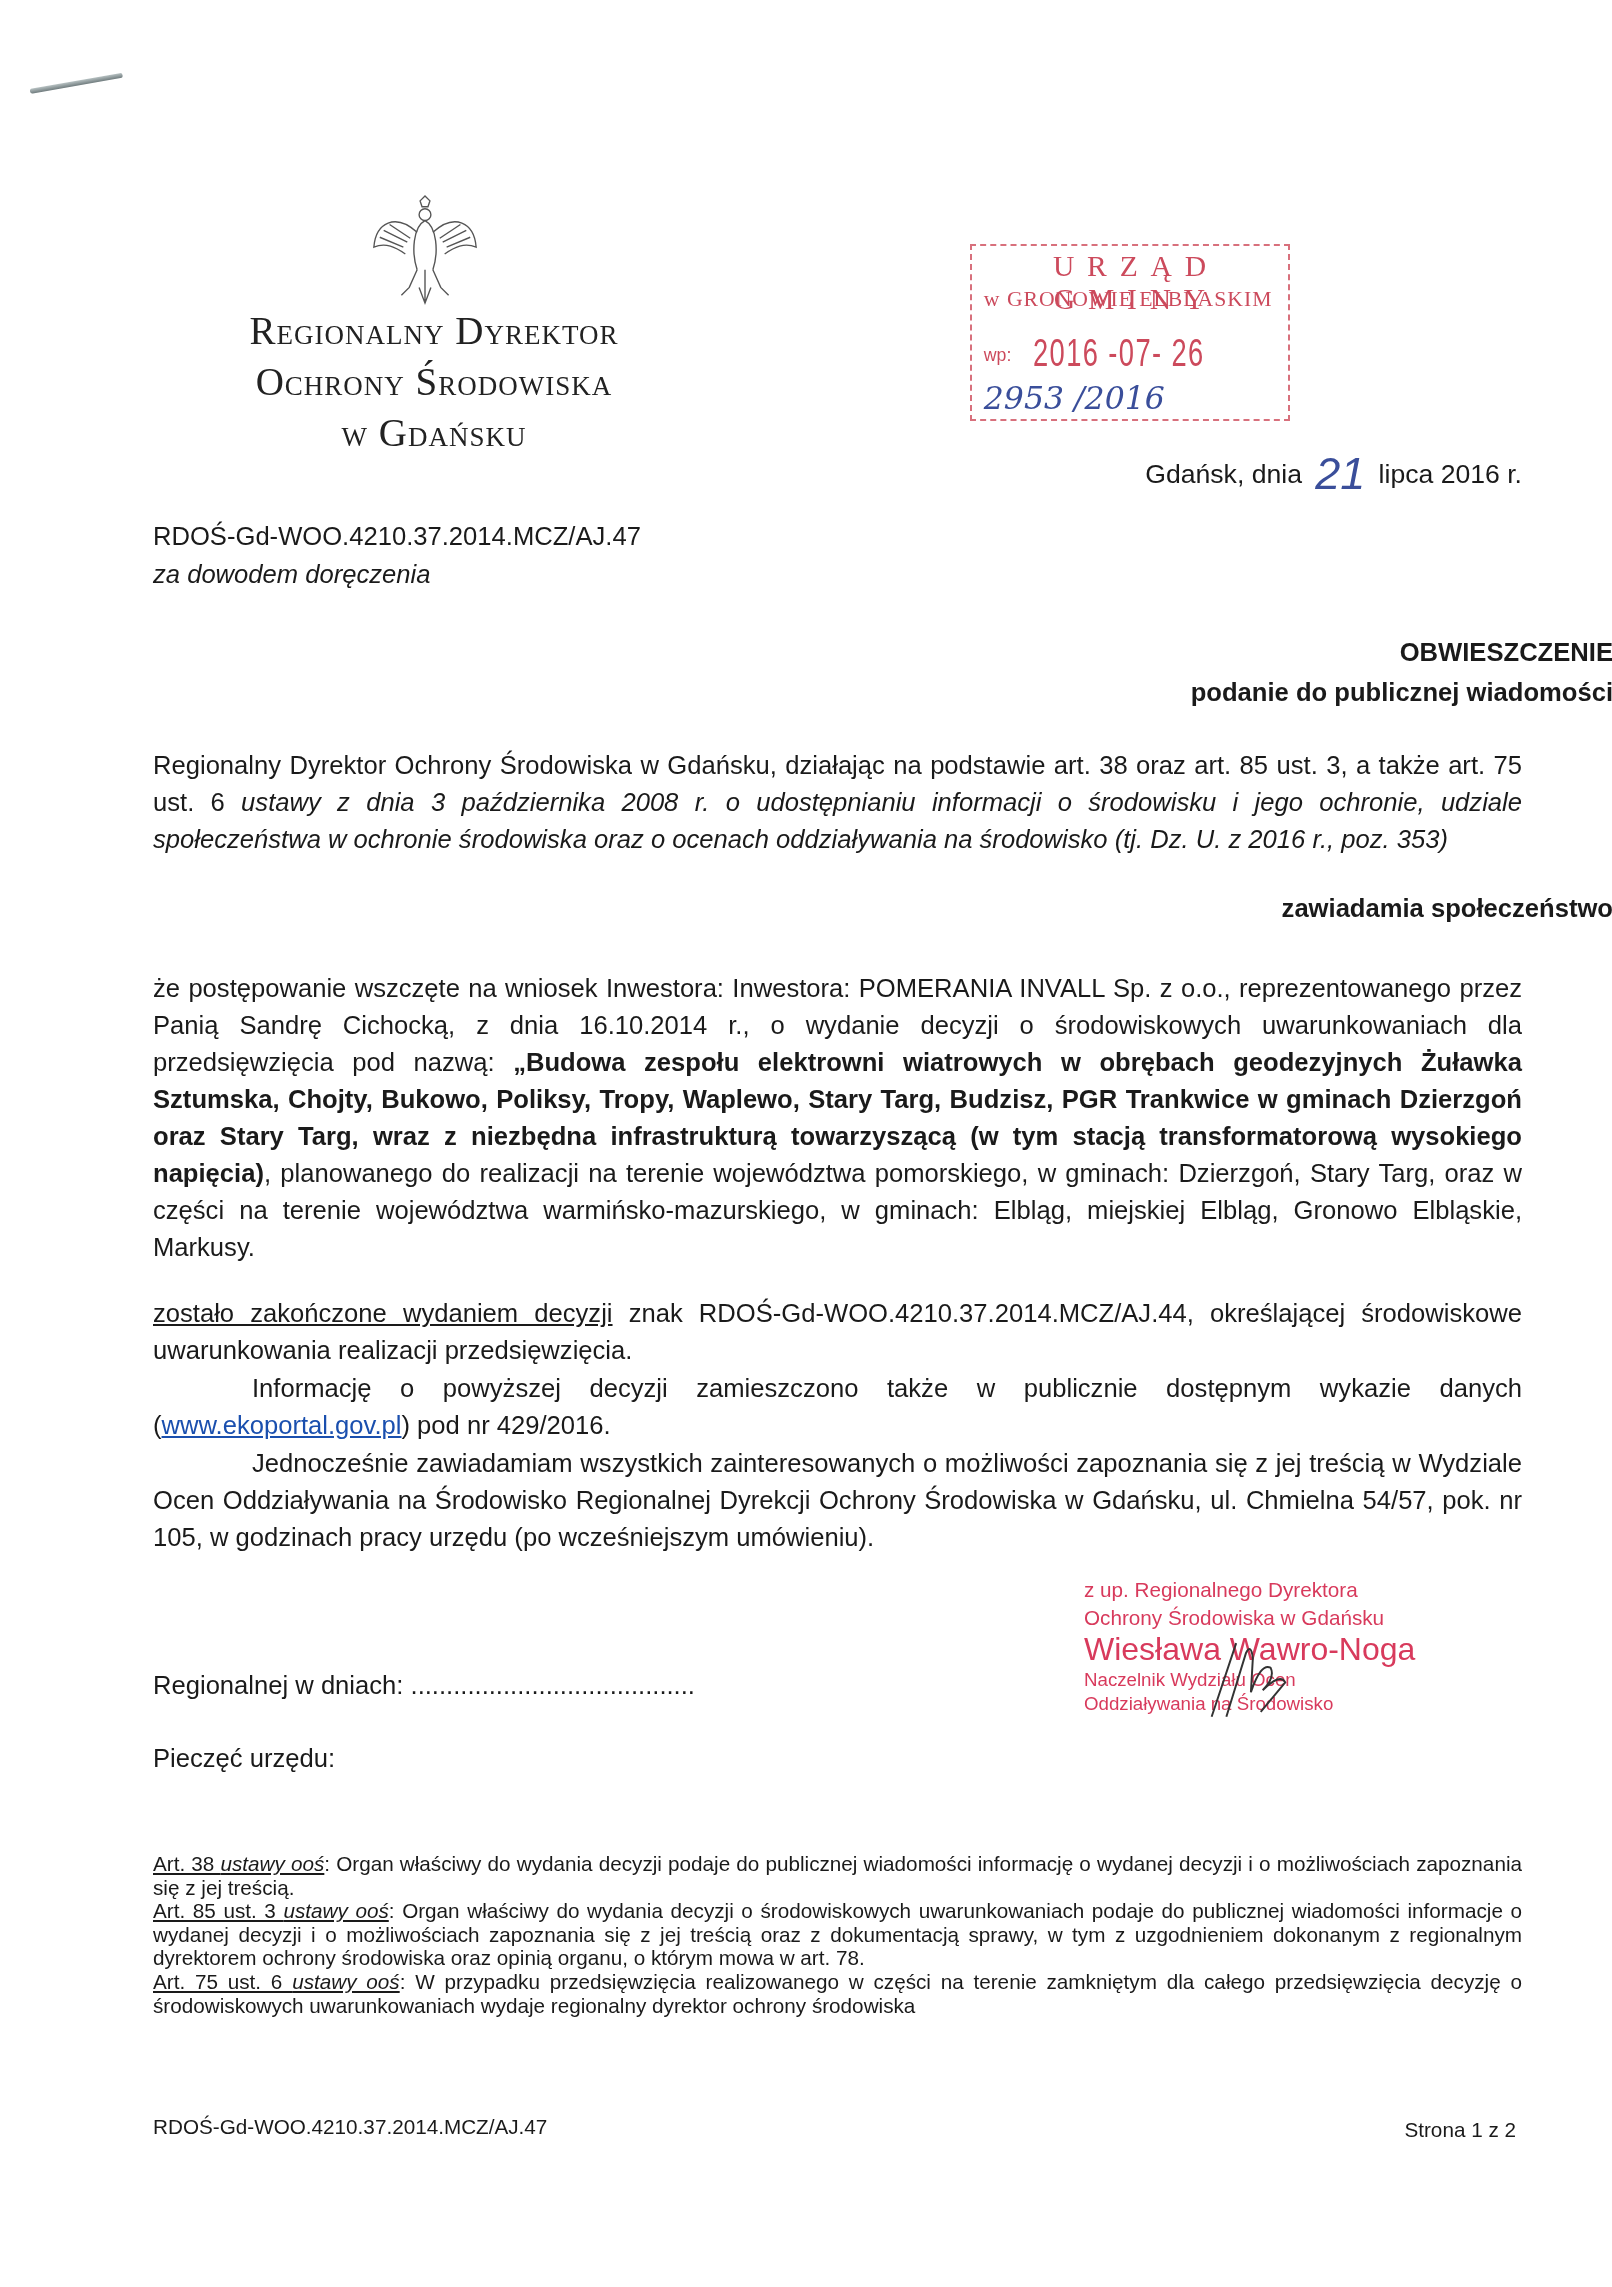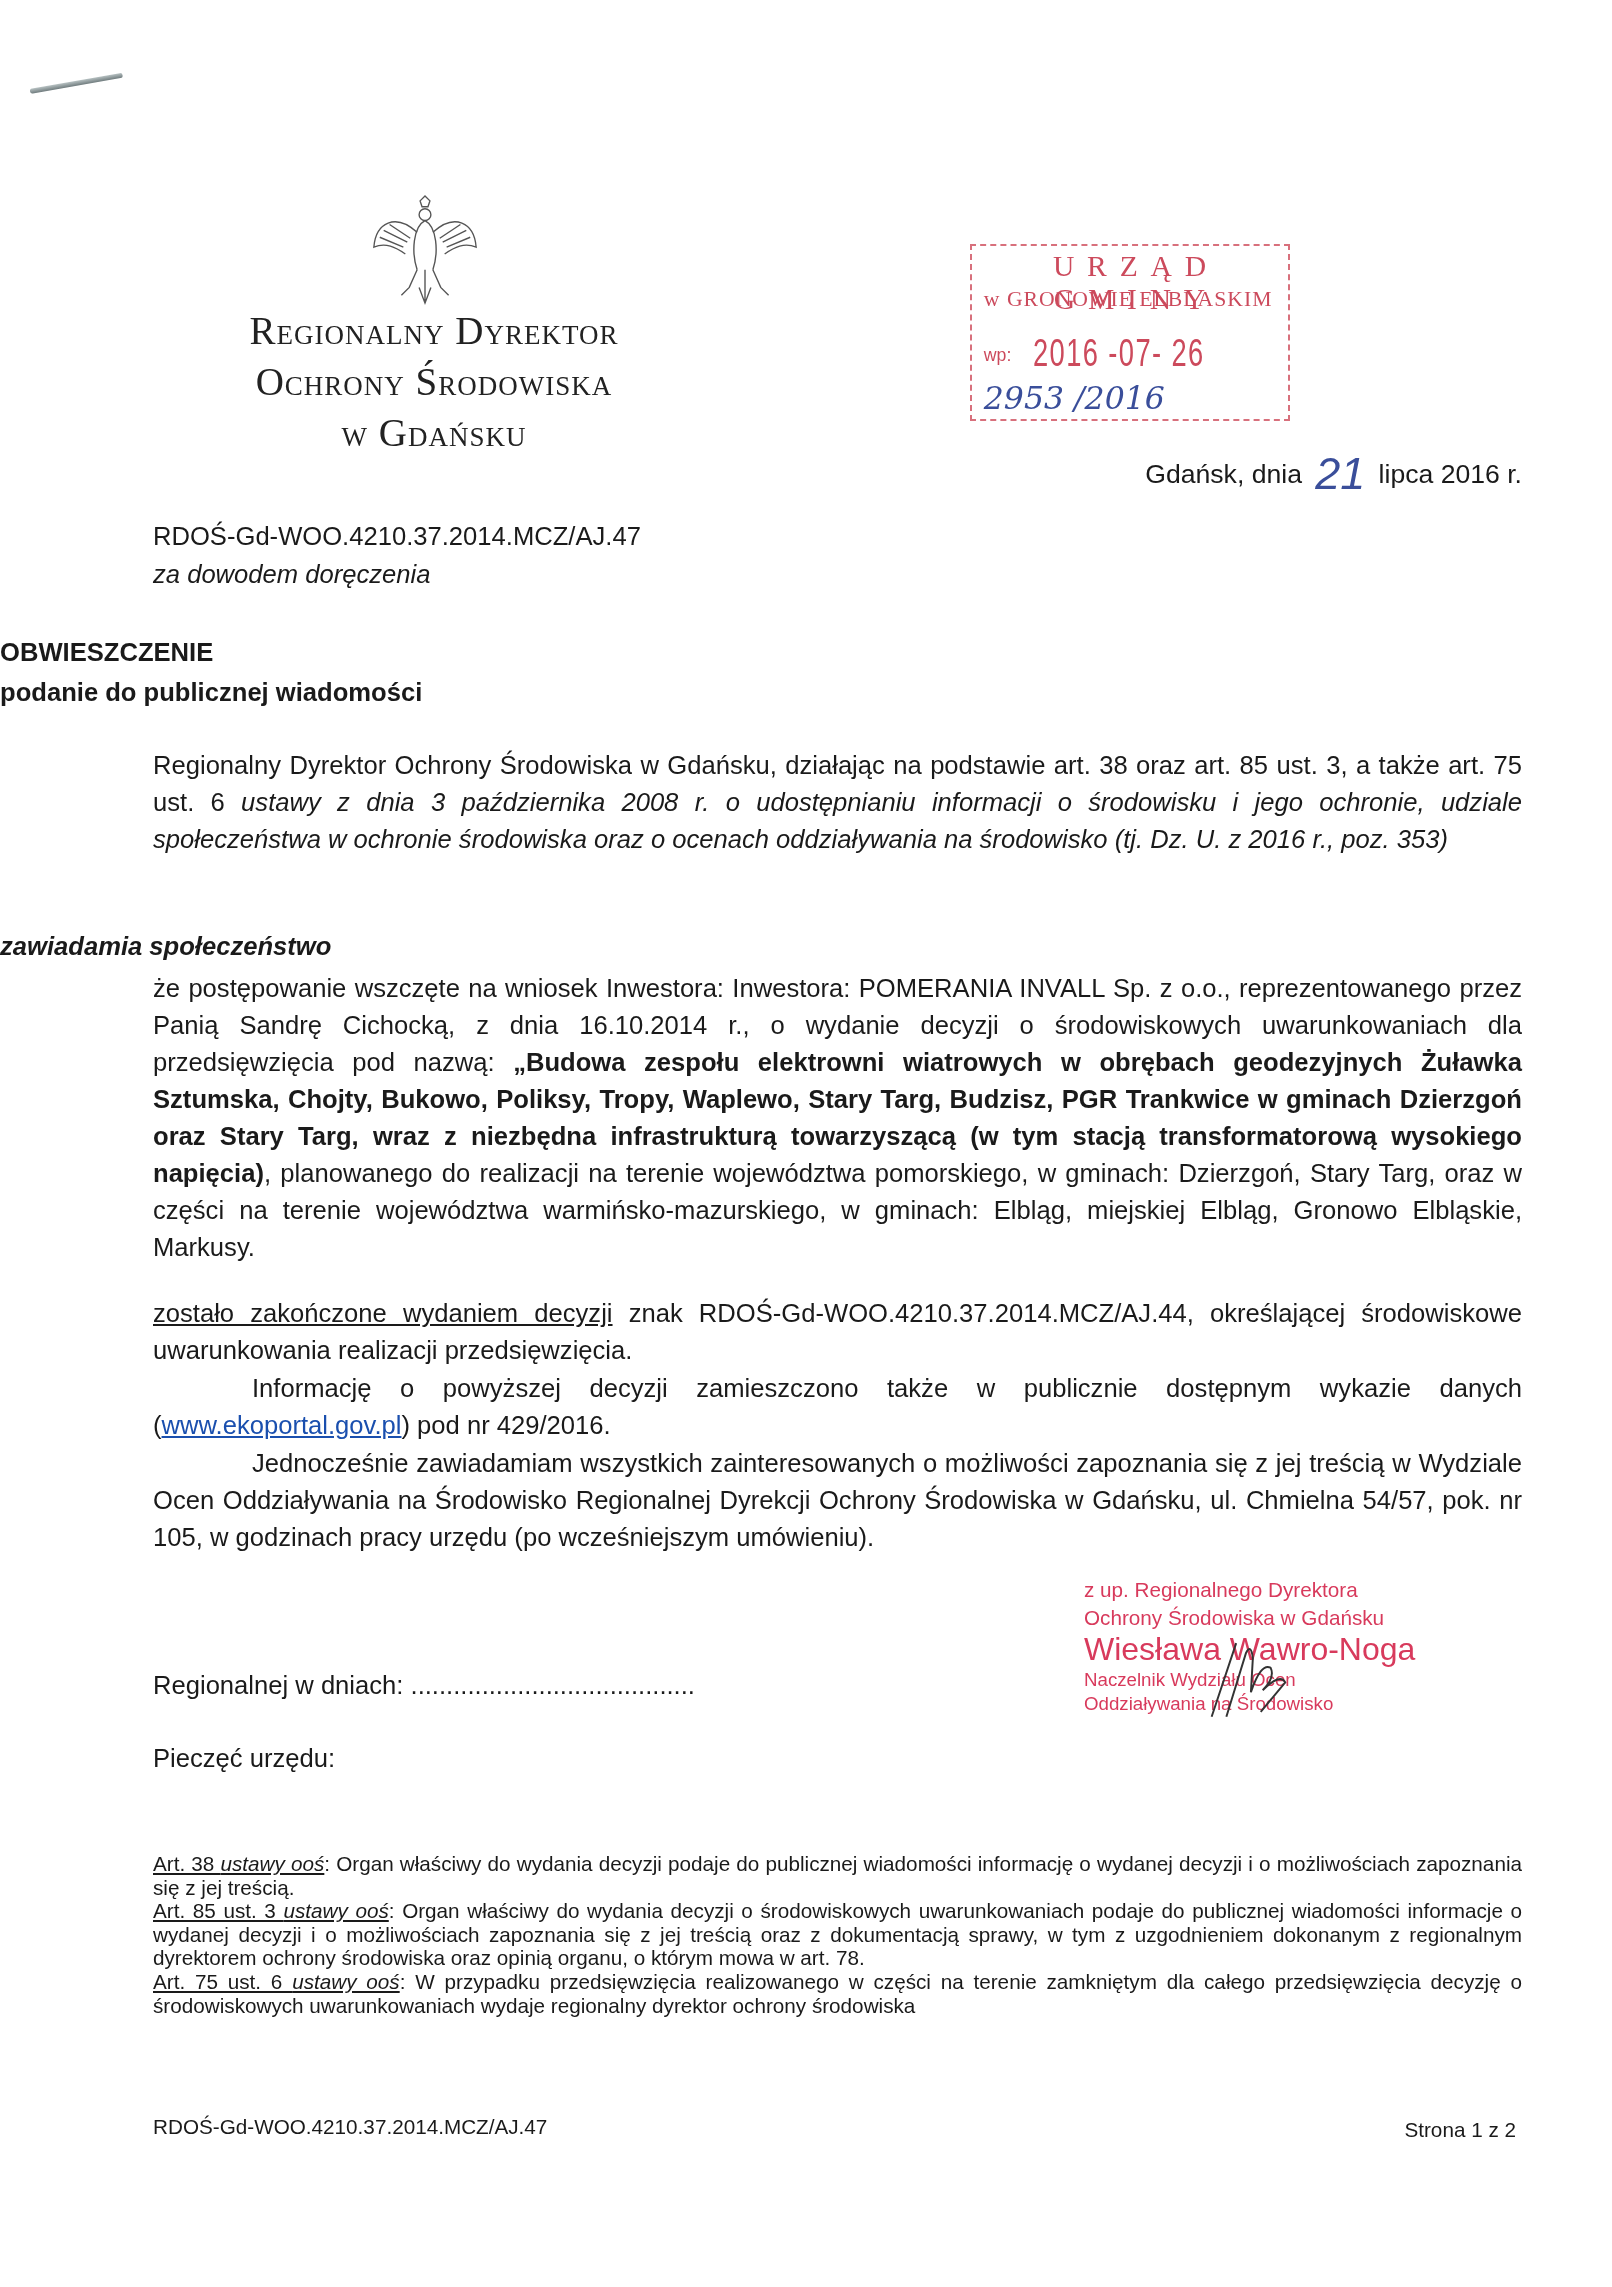--- a/index.html
+++ b/index.html
@@ -19,21 +19,21 @@
   .stamp .wp { position:absolute; left:11.8px; top:99px; font-size:17.7px; font-family:"Liberation Sans", sans-serif; }
   .stamp .date { position:absolute; left:61px; top:85px; font-size:39px; font-family:"Liberation Sans", sans-serif;
                  transform:scaleX(0.7); transform-origin:left; letter-spacing:2px; }
   .stamp .num { position:absolute; left:11.8px; top:134px; font-size:31.5px; color:#3a4e9a; font-style:italic;
                 font-family:"DejaVu Serif", serif; }
   .place-date { right:91px; top:448px; font-size:26.6px; }
   .place-date .hand { color:#3a4e9a; font-style:italic; font-size:45px; font-family:Liberation Sans, sans-serif;
                       display:inline-block; margin:0 5.9px; vertical-align:-5.9px; }
   .ref { left:153px; top:522px; font-size:25.6px; }
   .delivery { left:153px; top:560px; font-size:25.6px; font-style:italic; }
-  .title { left:0; width:1613px; text-align:left; font-weight:bold; font-size:25.6px; }
+  .title { left:0; width:1613px; text-align:right; font-weight:bold; font-size:25.6px; }
   .para { left:153px; width:1369px; font-size:25.6px; line-height:37px; text-align:justify; position:absolute; }
   .para .it { font-style:italic; }
   .para b { font-weight:bold; }
   .indent { text-indent:99px; }
   .u { text-decoration:underline; }
   a.link { color:#1a4fae; text-decoration:underline; }
   .sig { left:1084px; top:1576px; width:394px; text-align:left; color:#d83a5c; }
   .sig .s1 { font-size:20.7px; line-height:27.6px; }
   .sig .name { font-size:32px; }
   .sig .s2 { font-size:18.7px; line-height:23.6px; }
@@ -84,21 +84,21 @@
 <div class="abs ref">RDOŚ-Gd-WOO.4210.37.2014.MCZ/AJ.47</div>
 <div class="abs delivery">za dowodem doręczenia</div>
 
 <div class="abs title" style="top:638px">OBWIESZCZENIE</div>
 <div class="abs title" style="top:678px">podanie do publicznej wiadomości</div>
 
 <div class="para" style="top:747px">
   <span>Regionalny Dyrektor Ochrony Środowiska w Gdańsku, działając na podstawie art. 38 oraz art. 85 ust. 3, a także art. 75 ust. 6 </span><span class="it">ustawy z dnia 3 października 2008 r. o udostępnianiu informacji o środowisku i jego ochronie, udziale społeczeństwa w ochronie środowiska oraz o ocenach oddziaływania na środowisko (tj. Dz. U. z 2016 r., poz. 353)</span>
 </div>
 
-<div class="abs title" style="top:894px; font-style:italic;margin-top:38px;">zawiadamia społeczeństwo</div>
+<div class="abs title" style="top:894px; ">zawiadamia społeczeństwo</div>
 
 <div class="para" style="top:970px">
   <span>że postępowanie wszczęte na wniosek Inwestora: Inwestora: POMERANIA INVALL Sp. z o.o., reprezentowanego przez Panią Sandrę Cichocką, z dnia 16.10.2014 r., o wydanie decyzji o środowiskowych uwarunkowaniach dla przedsięwzięcia pod nazwą: </span><b>„Budowa zespołu elektrowni wiatrowych w obrębach geodezyjnych Żuławka Sztumska, Chojty, Bukowo, Poliksy, Tropy, Waplewo, Stary Targ, Budzisz, PGR Trankwice w gminach Dzierzgoń oraz Stary Targ, wraz z niezbędna infrastrukturą towarzyszącą (w tym stacją transformatorową wysokiego napięcia)</b><span>, planowanego do realizacji na terenie województwa pomorskiego, w gminach: Dzierzgoń, Stary Targ, oraz w części na terenie województwa warmińsko-mazurskiego, w gminach: Elbląg, miejskiej Elbląg, Gronowo Elbląskie, Markusy.</span>
 </div>
 
 <div class="para" style="top:1295px">
   <span class="u">zostało zakończone wydaniem decyzji</span><span> znak RDOŚ-Gd-WOO.4210.37.2014.MCZ/AJ.44, określającej środowiskowe uwarunkowania realizacji przedsięwzięcia.</span>
 </div>
 
 <div class="para indent" style="top:1370px">

